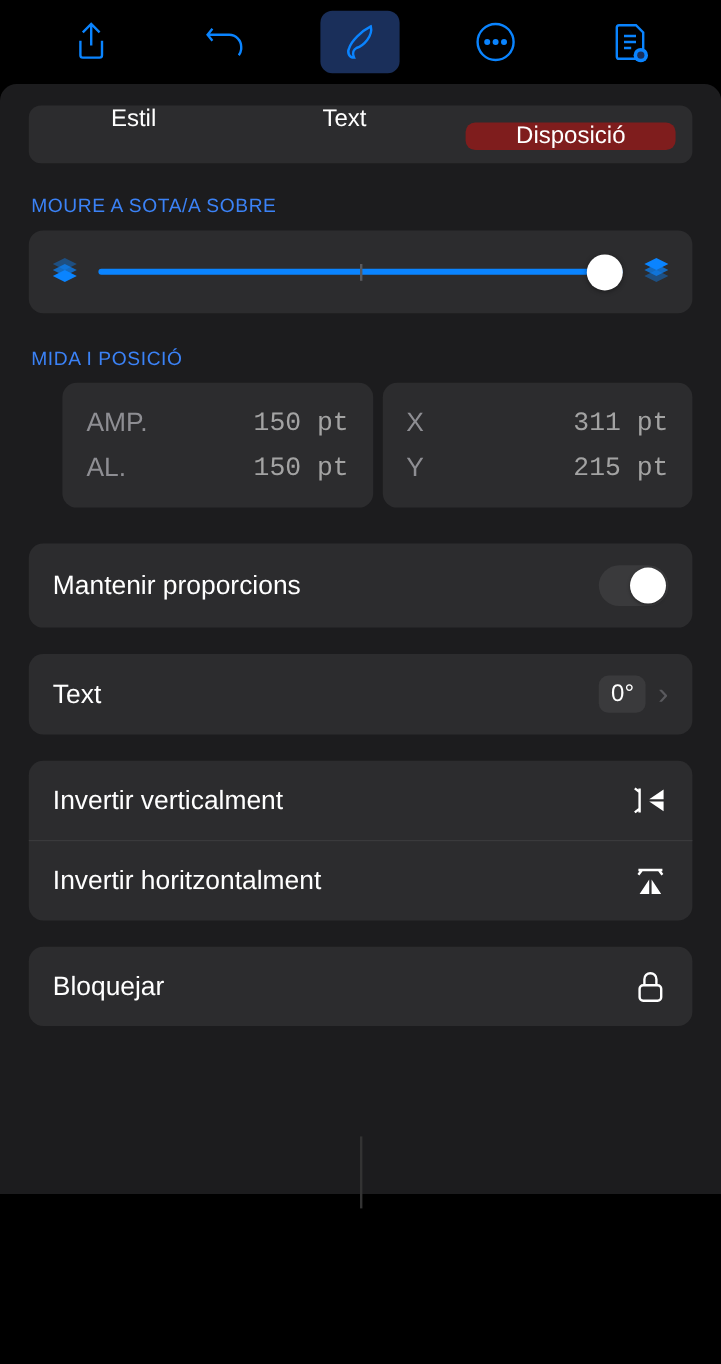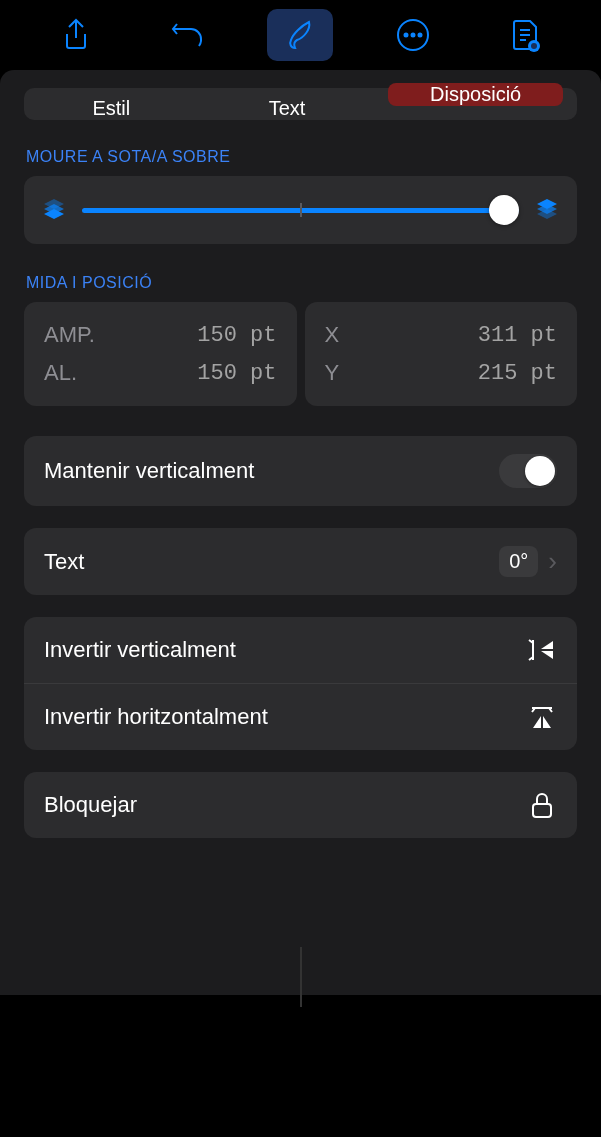--- a/index.html
+++ b/index.html
@@ -37,22 +37,22 @@
     background: #1c1c1e;
     border-top-left-radius: 14px;
     border-top-right-radius: 14px;
     height: 925px;
     margin: 0 0 0 0;
   }
   .segmented {
     display: flex;
     background: #2c2c2e;
     border-radius: 10px;
-    height: 32px;
-    align-items: flex-end;
+    height: 48px;
+    align-items: flex-start;
     margin-bottom: 28px;
     position: relative;
   }
   .segmented .seg {
     flex: 1;
     display: flex;
     align-items: center;
     justify-content: center;
     font-size: 20px;
     font-weight: 400;
@@ -117,20 +117,21 @@
     background: #fff;
     border-radius: 50%;
     top: 0;
     box-shadow: 0 1px 4px rgba(0,0,0,0.4);
   }
   .size-grid {
     display: grid;
     grid-template-columns: 1fr 1fr;
     gap: 8px;
     margin-bottom: 30px;
+    margin-left: 28px;
   }
   .size-box {
     background: #2c2c2e;
     border-radius: 12px;
     padding: 14px 20px;
   }
   .size-row {
     display: flex;
     justify-content: space-between;
     align-items: center;
@@ -283,21 +284,21 @@
       </div>
       <div class="size-row">
         <span class="lab">Y</span>
         <span class="val">215 pt</span>
       </div>
     </div>
   </div>
 
   <div class="row-panel">
     <div class="row">
-      <span>Mantenir verticalment</span>
+      <span>Mantenir proporcions</span>
       <div class="switch">
         <div class="knob"></div>
       </div>
     </div>
   </div>
 
   <div class="row-panel">
     <div class="row">
       <span>Text</span>
       <div class="right">

